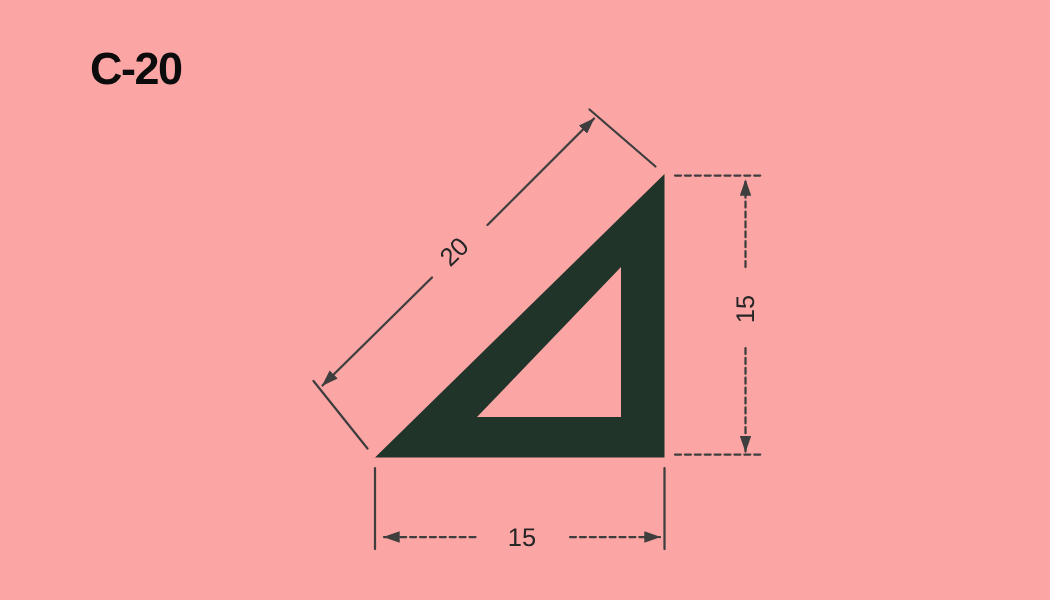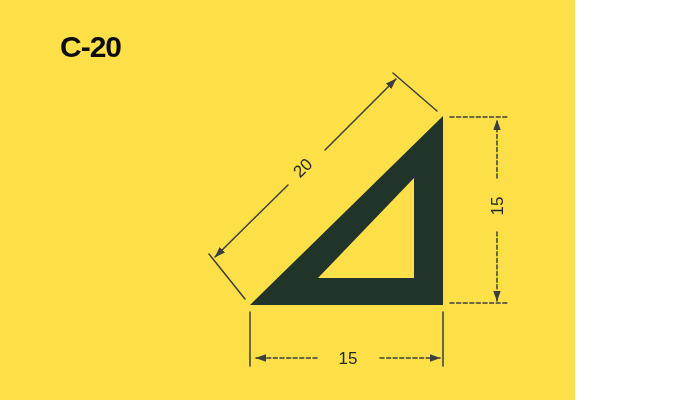--- a/index.html
+++ b/index.html
@@ -1,23 +1,23 @@
 <!DOCTYPE html>
 <html><head>
 <meta charset="utf-8">
 <style>
   html, body {
     margin: 0;
     padding: 0;
   }
   .page {
     position: relative;
-    width: 575px;
+    width: 700px;
     height: 400px;
-    background: #fde047;
+    background: #fca5a5;
     overflow: hidden;
     font-family: "Liberation Sans", sans-serif;
   }
   .drawing-title {
     position: absolute;
     left: 60px;
     top: 32px;
     font-size: 30px;
     font-weight: bold;
     letter-spacing: -1px;

